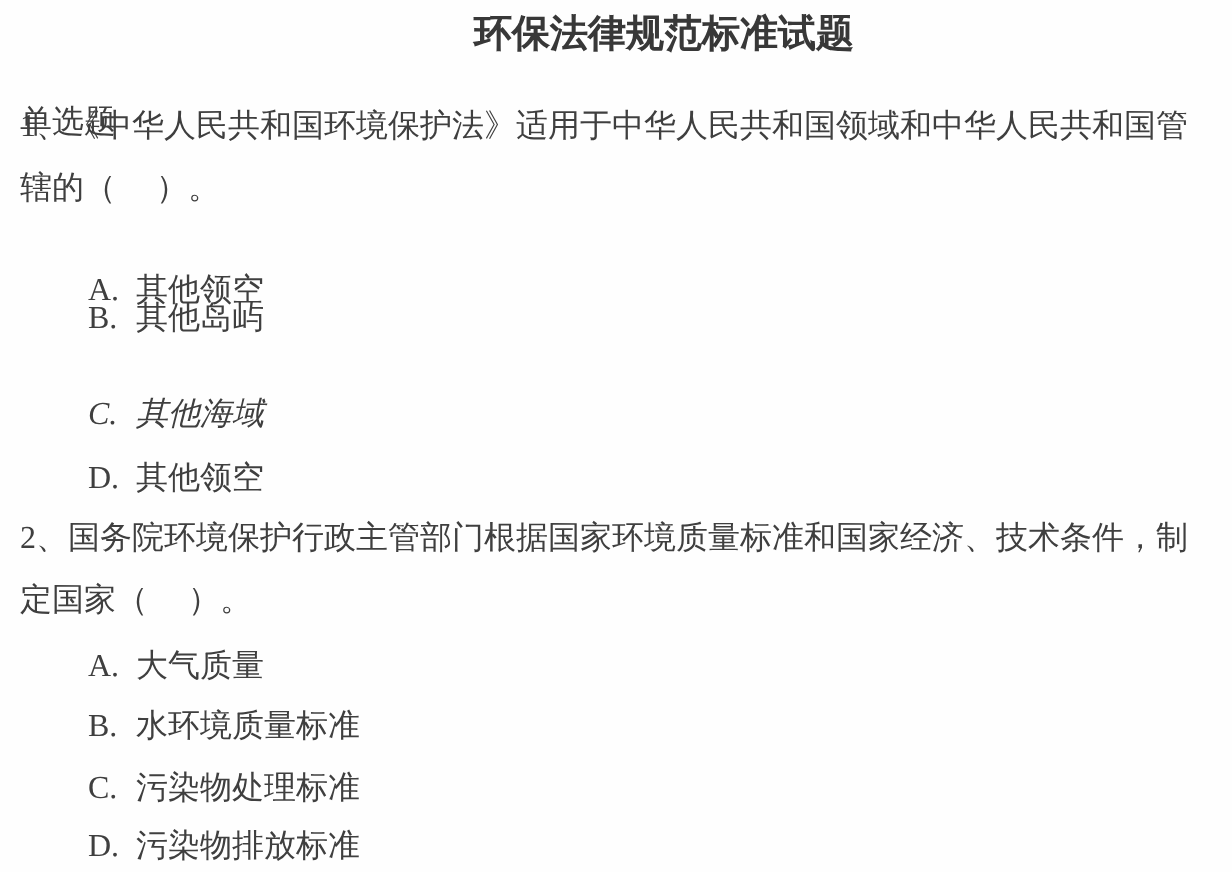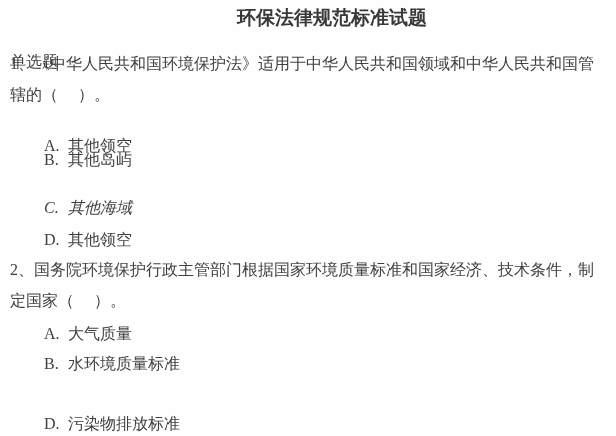--- a/index.html
+++ b/index.html
@@ -77,15 +77,16 @@
 
   <div class="opt o1a"><span class="optlabel">A.</span><span>其他领空</span></div>
   <div class="opt o1b"><span class="optlabel">B.</span><span>其他岛屿</span></div>
   <div class="opt o1c"><span class="optlabel">C.</span><span>其他海域</span></div>
   <div class="opt o1d"><span class="optlabel">D.</span><span>其他领空</span></div>
 
   <div class="qtext q2"><span>2、</span><span>国务院环境保护行政主管部门根据国家环境质量标准和国家经济、技术条件，制定国家（　 ）。</span></div>
 
   <div class="opt o2a"><span class="optlabel">A.</span><span>大气质量</span></div>
   <div class="opt o2b"><span class="optlabel">B.</span><span>水环境质量标准</span></div>
+  <div class="opt o2c"><span class="optlabel">C.</span><span>污染物处理标准</span></div>
   <div class="opt o2d"><span class="optlabel">D.</span><span>污染物排放标准</span></div>
 
 </div>
 
 </body></html>

